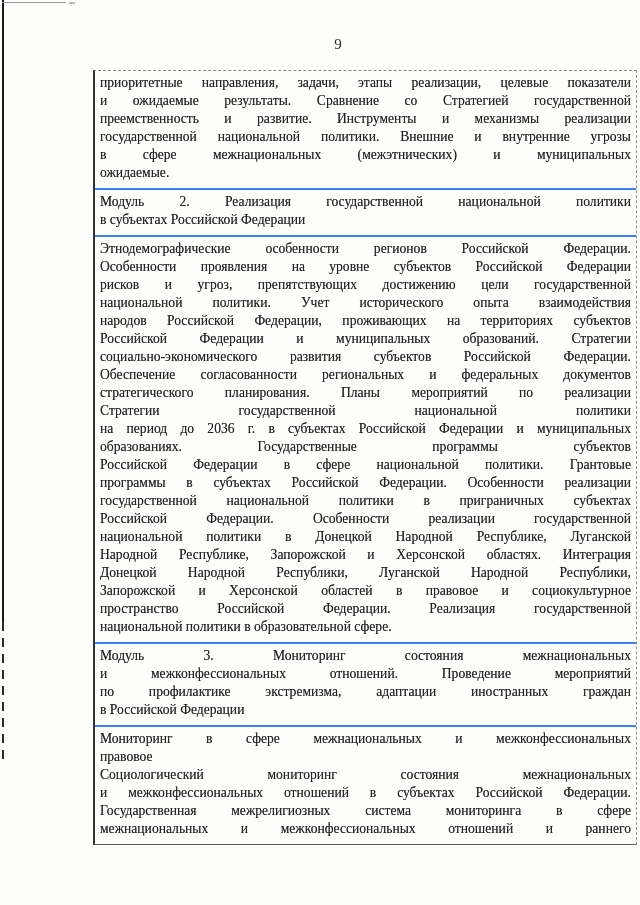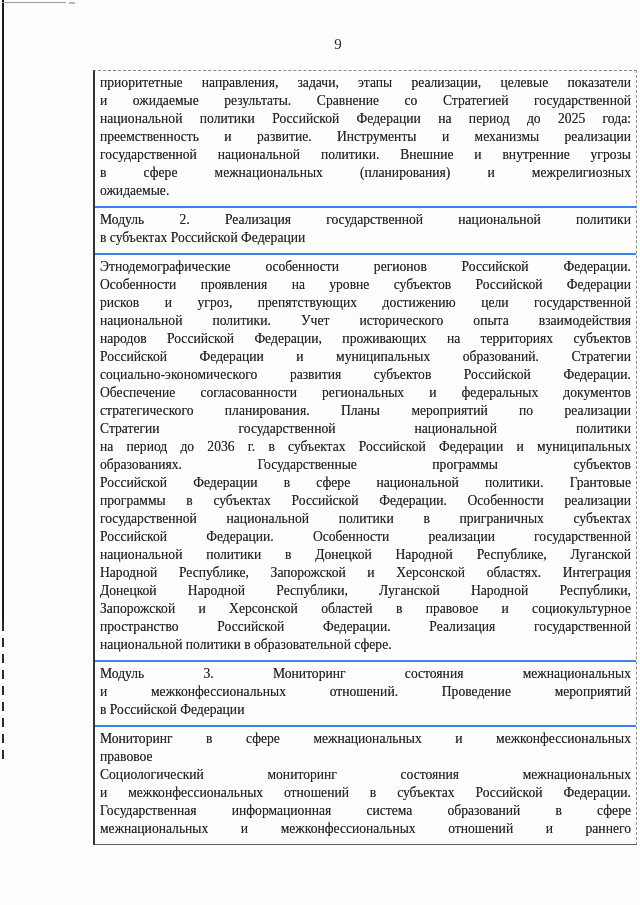--- a/index.html
+++ b/index.html
@@ -77,24 +77,23 @@
 <div class="scan-hline"></div>
 <div class="scan-hdot"></div>
 
 <div class="page-number">9</div>
 
 <div class="content-table">
     <div class="trow">
       <div class="para">
         <div class="pline">приоритетные направления, задачи, этапы реализации, целевые показатели</div>
         <div class="pline">и ожидаемые результаты.  Сравнение со Стратегией государственной</div>
-        <div class="pline">национальной политики Российской Федерации на период до 2025 года:</div>
         <div class="pline">преемственность и развитие. Инструменты и механизмы реализации</div>
         <div class="pline">государственной национальной политики. Внешние и внутренние угрозы</div>
-        <div class="pline">в сфере межнациональных (планирования) и межрелигиозных</div>
+        <div class="pline">в сфере межнациональных (межэтнических) и муниципальных</div>
         <div class="pline pline-end">ожидаемые.</div>
       </div>
     </div>
     <div class="trow header-row">
       <div class="para">
         <div class="pline">Модуль 2. Реализация государственной национальной политики</div>
         <div class="pline pline-end">в субъектах Российской Федерации</div>
       </div>
     </div>
     <div class="trow">
@@ -120,28 +119,29 @@
         <div class="pline">Донецкой Народной Республики, Луганской Народной Республики,</div>
         <div class="pline">Запорожской и Херсонской областей в правовое и социокультурное</div>
         <div class="pline">пространство Российской Федерации. Реализация государственной</div>
         <div class="pline pline-end">национальной политики в образовательной сфере.</div>
       </div>
     </div>
     <div class="trow header-row">
       <div class="para">
         <div class="pline">Модуль 3. Мониторинг состояния межнациональных</div>
         <div class="pline">и межконфессиональных отношений. Проведение мероприятий</div>
+        <div class="pline">по профилактике экстремизма, адаптации иностранных граждан</div>
         <div class="pline pline-end">в Российской Федерации</div>
       </div>
     </div>
     <div class="trow">
       <div class="para">
         <div class="pline">Мониторинг в сфере межнациональных и межконфессиональных</div>
         <div class="pline pline-end">правовое</div>
       </div>
       <div class="para">
         <div class="pline">Социологический мониторинг состояния межнациональных</div>
         <div class="pline">и межконфессиональных отношений в субъектах Российской Федерации.</div>
-        <div class="pline">Государственная информационная система образований в сфере</div>
+        <div class="pline">Государственная межрелигиозных система мониторинга в сфере</div>
         <div class="pline">межнациональных и межконфессиональных отношений и раннего</div>
       </div>
     </div>
   </div>
 
 </body></html>

